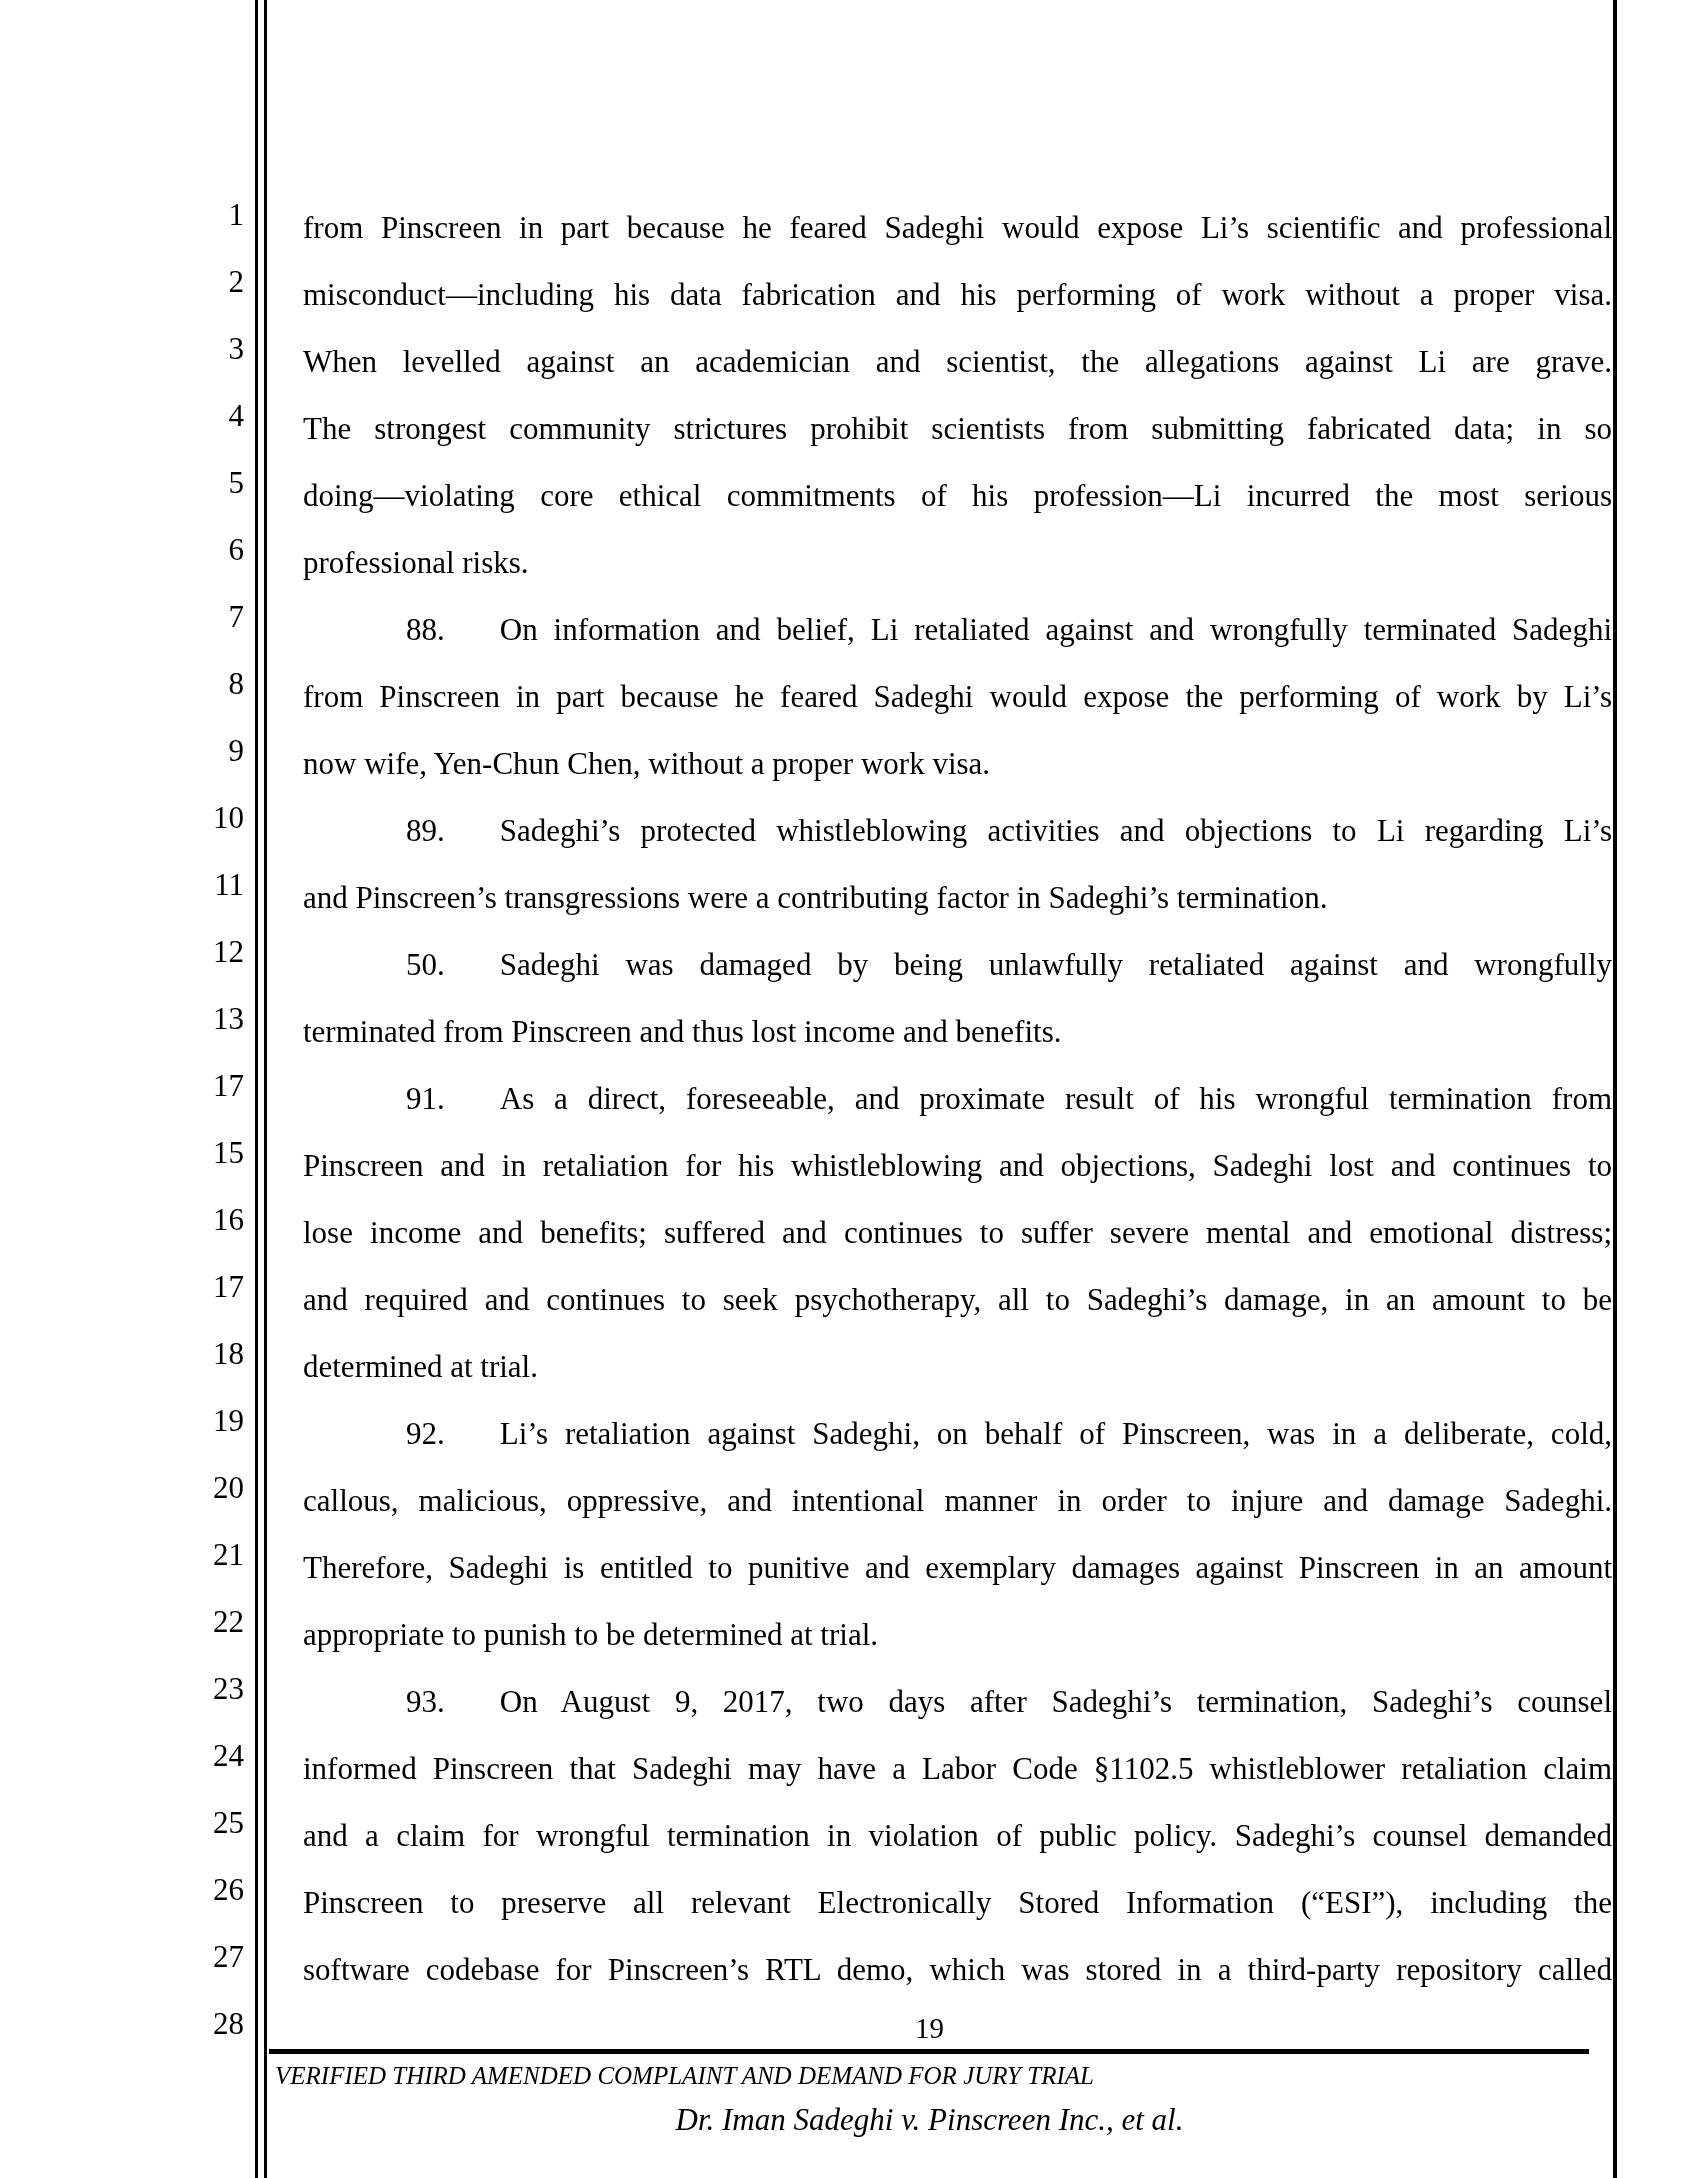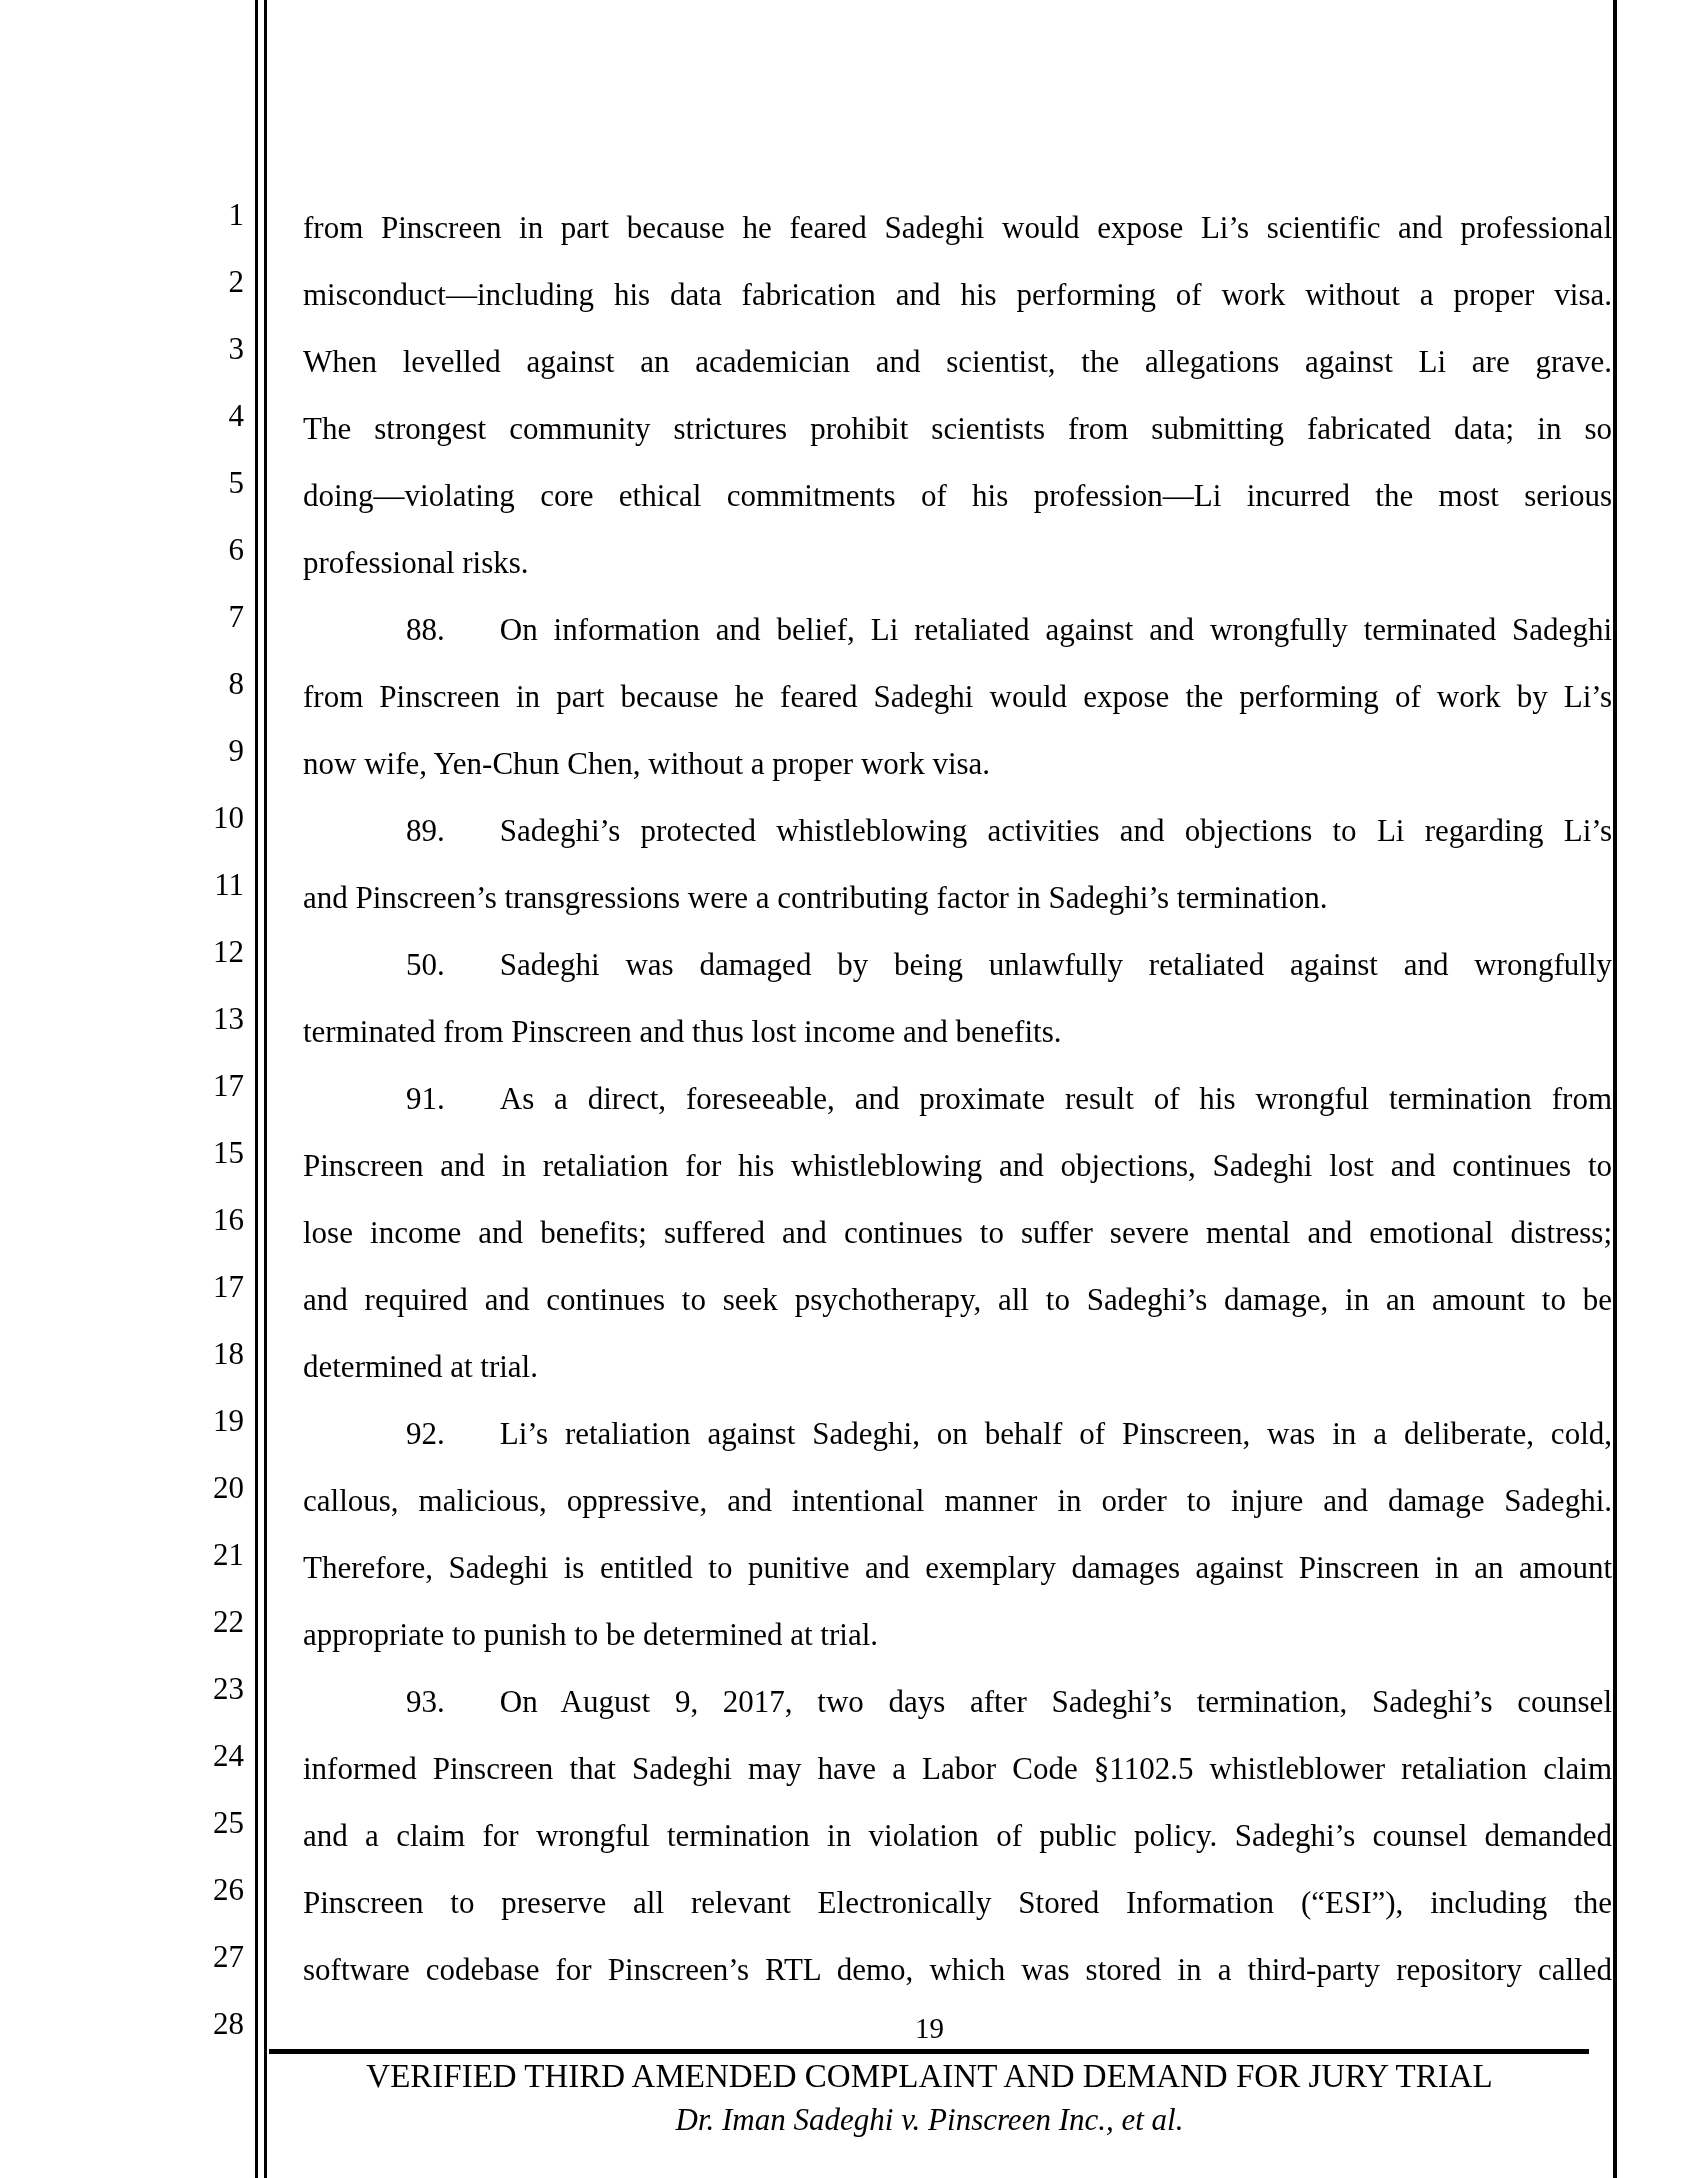--- a/index.html
+++ b/index.html
@@ -67,22 +67,23 @@
     position: absolute;
     left: 269px; top: 2049px;
     width: 1320px; height: 5px;
     background: #000;
   }
   .footer-title {
     position: absolute;
     left: 275px; top: 2057px;
     width: 1309px; height: 38px;
     line-height: 38px;
-    text-align: center;
-    font-size: 33px;
+    text-align: left;
+    font-size: 25px;
+    font-style: italic;
   }
   .footer-case {
     position: absolute;
     left: 275px; top: 2093px;
     width: 1309px; height: 38px;
     line-height: 38px;
     text-align: center;
     font-size: 31px;
     font-style: italic;
     margin-top: 8px;

